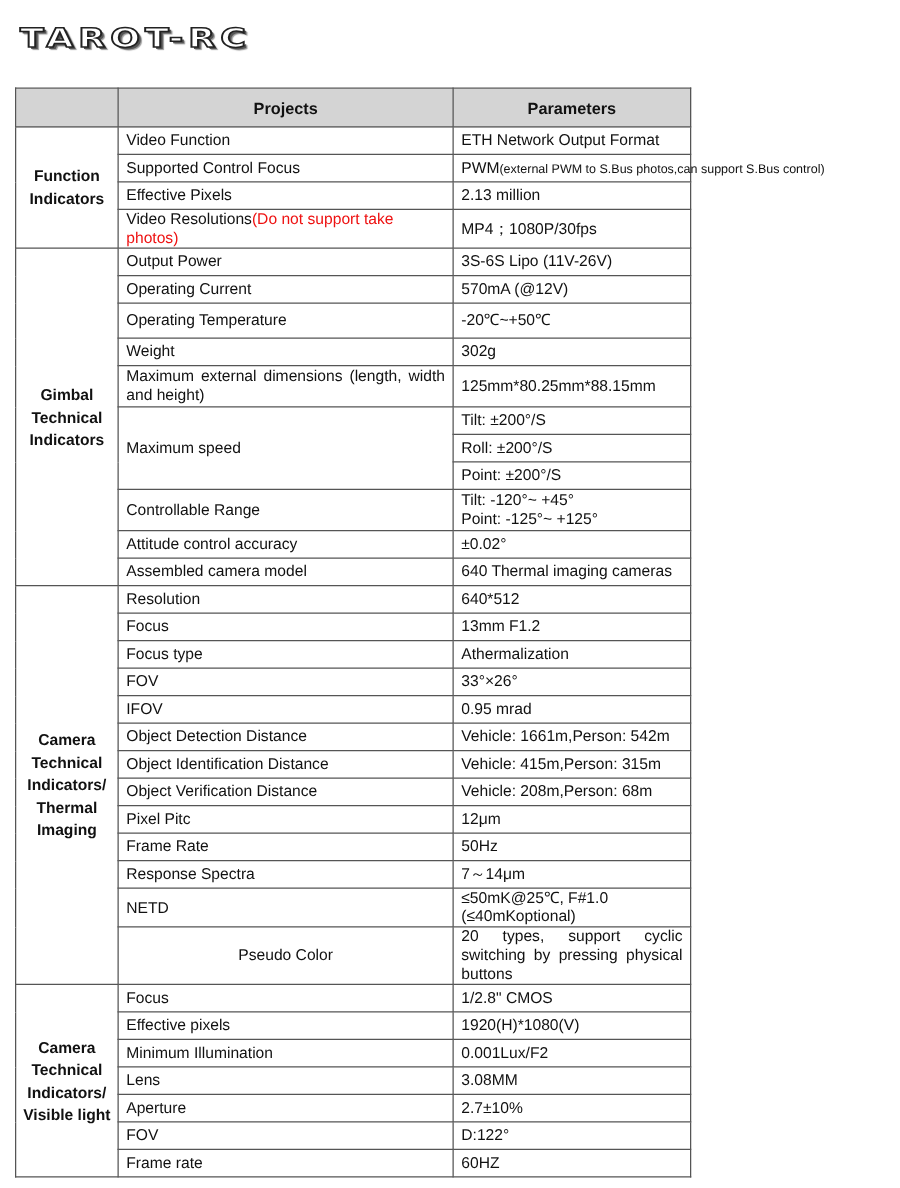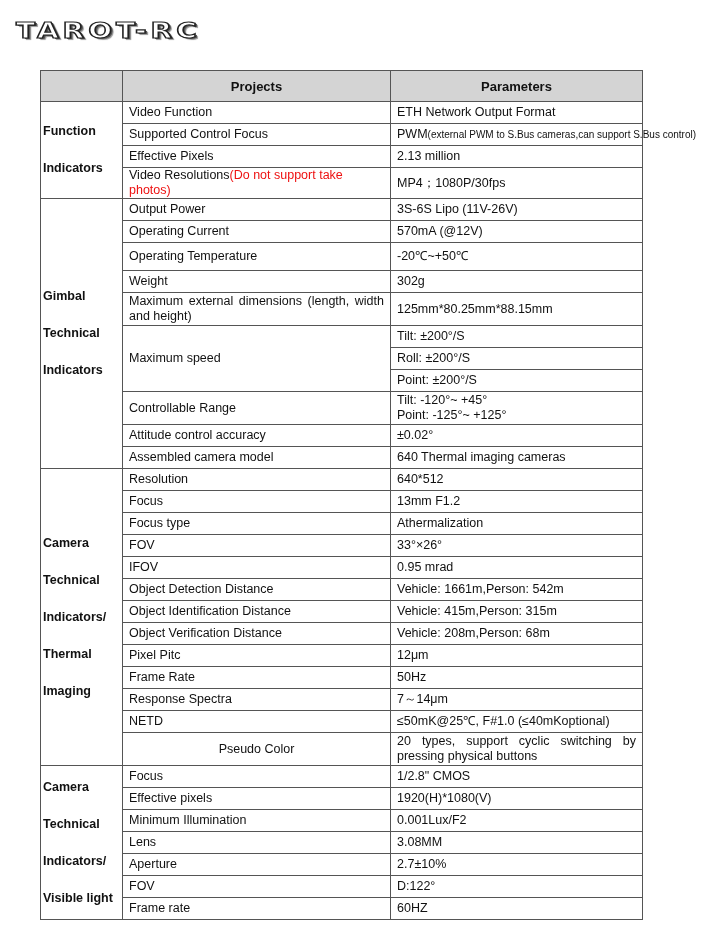--- a/index.html
+++ b/index.html
@@ -1,22 +1,22 @@
 <!DOCTYPE html>
 <html><head>
 <meta charset="utf-8">
 <style>
   html, body { margin:0; padding:0; background:#fff; }
   body { width:720px; height:950px; position:relative; overflow:hidden; font-family:"Liberation Sans", sans-serif; color:#111; }
   .logo { position:absolute; left:16px; top:18px; font-family:"DejaVu Sans", sans-serif; font-weight:bold; font-size:28px; letter-spacing:4px; color:#fff;
           -webkit-text-stroke:1.6px #222; text-shadow:2px 2px 0 #555, 3px 3px 1px #999; transform:scaleY(0.75); transform-origin:left top; }
-  table { position:absolute; left:40px; top:70px; width:603px; border-collapse:collapse; table-layout:fixed; font-size:12.5px; }
+  table { position:absolute; left:12px; top:70px; width:541px; border-collapse:collapse; table-layout:fixed; font-size:12.5px; }
   td, th { border:1px solid #555; padding:0 6px; vertical-align:middle; line-height:15px; }
   th { background:#d4d4d4; font-weight:bold; text-align:center; height:30px; font-size:13px; }
-  td.group { font-weight:bold; line-height:37px; padding:0 2px; }
+  td.group { text-align:center; font-weight:bold; line-height:18px; padding:0 2px; }
   td.item, td.val { height:21px; }
   .red { color:#e11; }
   .small { font-size:10px; }
   .just { text-align:justify; }
   .c1 { width:82px; } .c2 { width:268px; } .c3 { width:auto; }
 </style>
 </head>
 <body>
 
 <div class="logo">TAROT-RC</div>
@@ -34,21 +34,21 @@
     <th>Parameters</th>
   </tr>
 
   <tr>
     <td class="group" rowspan="4">Function Indicators</td>
     <td class="item">Video Function</td>
     <td class="val">ETH Network Output Format</td>
   </tr>
   <tr>
     <td class="item">Supported Control Focus</td>
-    <td class="val" style="white-space:nowrap;padding-right:2px;"><span>PWM</span><span class="small">(external PWM to S.Bus cameras,can support S.Bus control)</span></td>
+    <td class="val" style="white-space:nowrap;padding-right:2px;"><span>PWM</span><span class="small">(external PWM to S.Bus photos,can support S.Bus control)</span></td>
   </tr>
   <tr>
     <td class="item">Effective Pixels</td>
     <td class="val">2.13 million</td>
   </tr>
   <tr>
     <td class="item" style="height:24px;"><span>Video Resolutions</span><span class="red">(Do not support take photos)</span></td>
     <td class="val">MP4；1080P/30fps</td>
   </tr>
 

